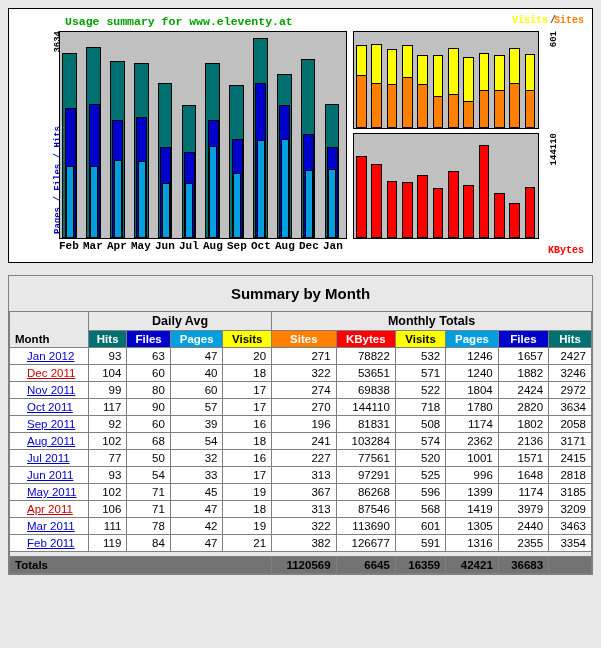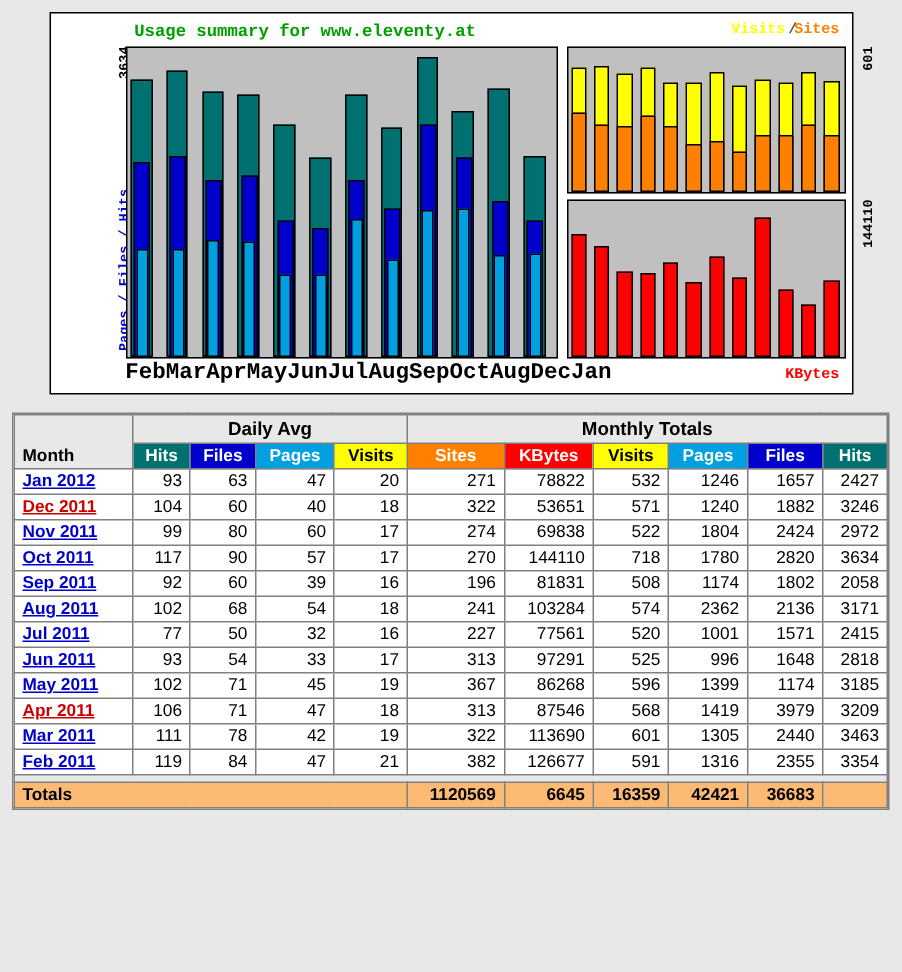--- a/index.html
+++ b/index.html
@@ -8,21 +8,21 @@
     background:#e8e8e8;
     font-family:"Liberation Sans", sans-serif;
     font-size:12px;
     color:#000;
     overflow:hidden;
   }
   
   #graph-panel{
     position:relative;
     margin:8px auto 4px auto;
-    width:536px;height:255px;
+    width:585px;height:255px;
     background:#ffffff;
     border:1px solid #000;
     box-sizing:border-box;
   }
   #graph-title{
     position:absolute;left:56px;top:6px;
     color:#00a000;font-weight:bold;font-size:11.5px;
     font-family:"Liberation Mono", monospace;
   }
   #legend-visits{
@@ -57,21 +57,21 @@
   #kbytes-label{
     position:absolute;right:8px;bottom:6px;font-size:10px;font-weight:bold;
     font-family:"Liberation Mono", monospace;color:#ff0000;
   }
   .bar{position:absolute;bottom:0;border:1px solid #000;box-sizing:border-box;}
   .monthlabels{
     position:absolute;left:50px;top:231px;width:288px;height:18px;
     display:flex;
   }
   .monthlabels span{
-    flex:1;text-align:left;font-size:15px;font-weight:bold;
+    flex:1;text-align:left;font-size:11px;font-weight:bold;
     font-family:"Liberation Mono", monospace;color:#000;
   }
   
   #summary-wrap{
     margin:12px 8px 0 8px;
     border:1px solid #808080;
     background:#e8e8e8;
   }
   #summary-title{
     text-align:center;font-weight:bold;font-size:15px;
@@ -82,22 +82,22 @@
   .hdr-group{background:#e8e8e8;font-weight:bold;text-align:center;font-size:12.5px;}
   .hdr-month{background:#e8e8e8;font-weight:bold;text-align:left;vertical-align:bottom;width:68px;}
   .col-hits{background:#007070;color:#ffffff;text-align:center;font-weight:bold;}
   .col-files{background:#0000cc;color:#ffffff;text-align:center;font-weight:bold;}
   .col-pages{background:#00a0e0;color:#ffffff;text-align:center;font-weight:bold;}
   .col-visits{background:#ffff00;color:#000000;text-align:center;font-weight:bold;}
   .col-sites{background:#ff8000;color:#ffffff;text-align:center;font-weight:bold;}
   .col-kbytes{background:#ff0000;color:#ffffff;text-align:center;font-weight:bold;}
   td.num{text-align:right;background:#ffffff;}
   td.month{background:#ffffff;}
-  td.month a{text-decoration:underline;font-weight:bold;}
-  tr.totals td{background:#fdba74;font-weight:bold;}
+  td.month a{text-decoration:underline;font-weight:normal;margin-left:12px;}
+  tr.totals td{background:#737373;font-weight:bold;}
   tr.totals td.label{text-align:left;}
   tr.totals td.num{text-align:right;}
   .sep td{background:#e8e8e8;height:4px;padding:0;border-left:1px solid #808080;border-right:1px solid #808080;}
 </style>
 </head>
 <body>
 
 <div id="graph-panel">
   <div id="graph-title">Usage summary for www.eleventy.at</div>
   <div id="legend-visits">Visits</div>
@@ -199,20 +199,21 @@
       <span>Sep</span>
       <span>Oct</span>
       <span>Aug</span>
       <span>Dec</span>
       <span>Jan</span>
     </div>
   <div id="kbytes-label">KBytes</div>
 </div>
 
 <div id="summary-wrap">
+  <div id="summary-title">Summary by Month</div>
   <table>
     <thead>
       <tr>
         <th rowspan="2" class="hdr-month">Month</th>
         <th colspan="4" class="hdr-group">Daily Avg</th>
         <th colspan="6" class="hdr-group">Monthly Totals</th>
       </tr>
       <tr id="col-header-row">
           <th class="col-hits">Hits</th>
           <th class="col-files">Files</th>

